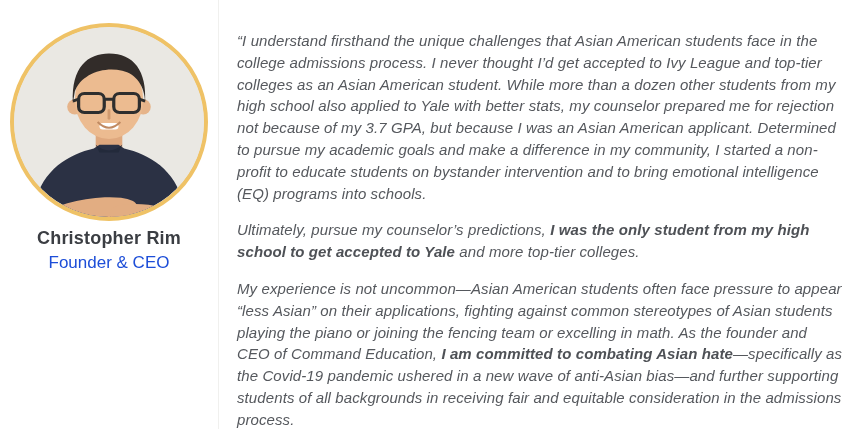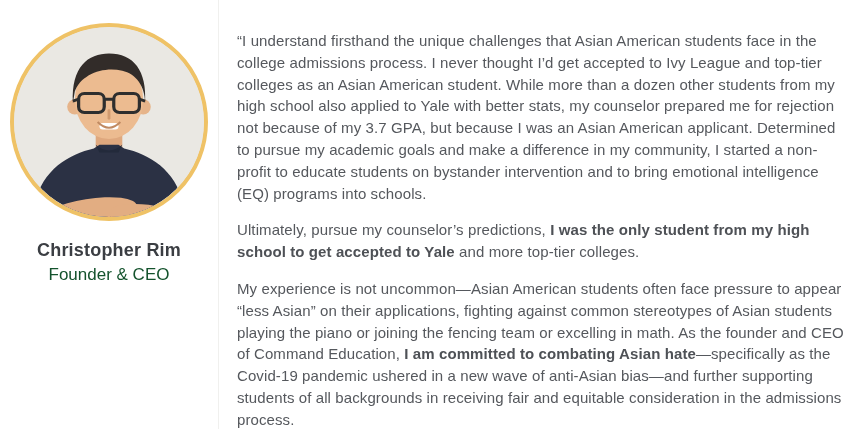--- a/index.html
+++ b/index.html
@@ -17,38 +17,39 @@
   }
   .photo-ring{
     margin-top:23px;
     width:190px;height:190px;border-radius:50%;
     border:4px solid #efc266;
     overflow:hidden;background:#eae8e3;
     flex:0 0 auto;
   }
   .photo-ring svg{display:block;width:100%;height:100%;}
   .person-name{
-    margin-top:19px;
+    margin-top:7px;
     font-size:18px;font-weight:700;color:#3b3e43;
     letter-spacing:.2px;text-align:left;line-height:1.2;
   }
   .person-role{
     margin-top:3px;
-    font-size:17px;font-weight:400;color:#14532d;
+    font-size:17px;font-weight:400;color:#1d4ed8;
     text-align:center;line-height:1.2;
   }
   
   .right{
     flex:1;box-sizing:border-box;
     padding:30px 16px 0 18px;
   }
   .para{
     margin:0 0 15px 0;
     font-size:15px;line-height:21.8px;color:#55585d;
     letter-spacing:.1px;
+    font-style:italic;
   }
   .para .bold{font-weight:700;color:#4e5156;}
 </style>
 </head>
 <body>
 
 <div class="page">
 
   <div class="left">
     <div class="photo-ring">

